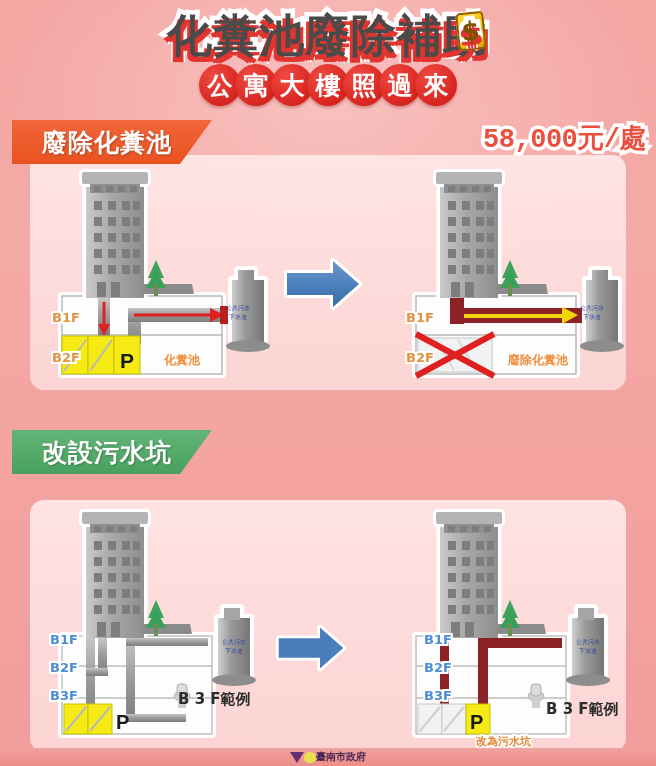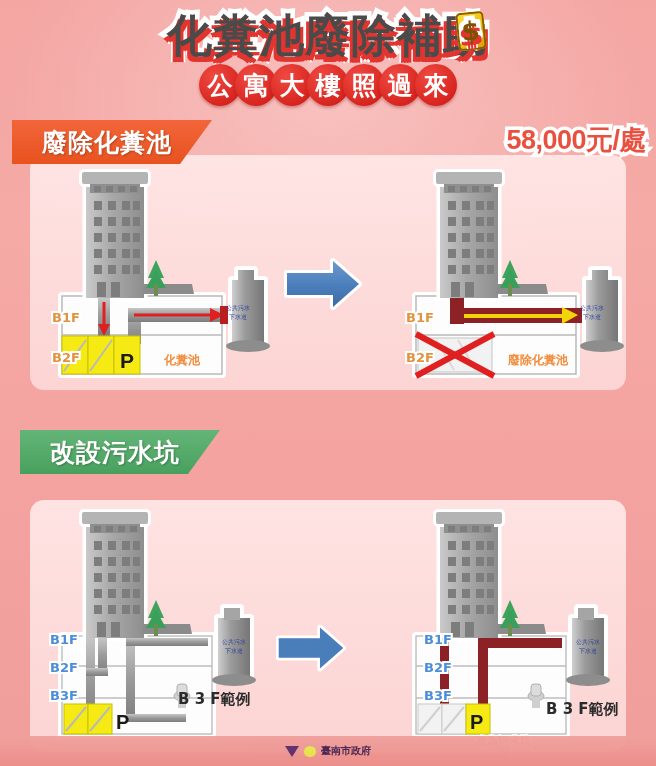--- a/index.html
+++ b/index.html
@@ -65,53 +65,53 @@
           font-family:"DejaVu Sans","Liberation Sans",sans-serif;
           letter-spacing:1px;
           text-shadow:1px 1px 2px rgba(0,0,0,.25);}
   #ribbon1{left:12px;top:120px;
            background:linear-gradient(180deg,#f2653a,#e8521f);
            clip-path:polygon(0 0,100% 0,84% 100%,0 100%);
            padding-right:40px;}
   #ribbon1 .fold{position:absolute;left:14px;top:44px;width:130px;height:14px;
            background:linear-gradient(90deg,#3f54c9,#5b6fd8);
            clip-path:polygon(0 0,100% 0,72% 100%,0 55%);}
-  #ribbon2{left:20px;top:430px;
+  #ribbon2{left:12px;top:430px;
            background:linear-gradient(180deg,#63b577,#48a05e);
            clip-path:polygon(0 0,100% 0,84% 100%,0 100%);
            padding-right:40px;}
   #ribbon2 .fold{position:absolute;left:14px;top:44px;width:135px;height:15px;
            background:linear-gradient(90deg,#3aa8b8,#5ec8d6);
            clip-path:polygon(0 0,100% 0,70% 100%,0 55%);}
 
   
   .price{
     position:absolute;text-align:right;right:10px;
     font-size:27px;font-weight:bold;line-height:1.08;
     color:#e9503f;
     -webkit-text-stroke:7px #ffffff;
     paint-order:stroke fill;
-    font-family:Liberation Sans, sans-serif;
+    font-family:Liberation Mono, monospace;
     letter-spacing:-.5px;
   }
   #price1{top:126px;}
   #price2{top:412px;}
   #price2 div{white-space:nowrap;}
 
   
   .diagram{position:absolute;}
   .diagram svg{display:block;}
 
   
   .bigarrow{position:absolute;}
 
   
-  .footer{position:absolute;left:0;bottom:0;width:656px;height:30px;
+  .footer{position:absolute;left:0;bottom:0;width:656px;height:18px;
           background:linear-gradient(180deg,#f0a09c,#ec8e8a);
-          display:flex;align-items:center;justify-content:center;gap:5px;
+          display:flex;align-items:center;justify-content:center;
           opacity:.95;}
   .footer .logo-tri{width:0;height:0;border-left:7px solid transparent;
           border-right:7px solid transparent;border-top:11px solid #5b2b6b;}
   .footer .logo-dot{width:12px;height:11px;border-radius:50% 50% 45% 45%;
           background:#e8e548;}
   .footer .fname{font-size:10px;color:#43204f;font-weight:bold;
           font-family:"DejaVu Sans","Liberation Sans",sans-serif;}
 </style>
 </head>
 <body>

